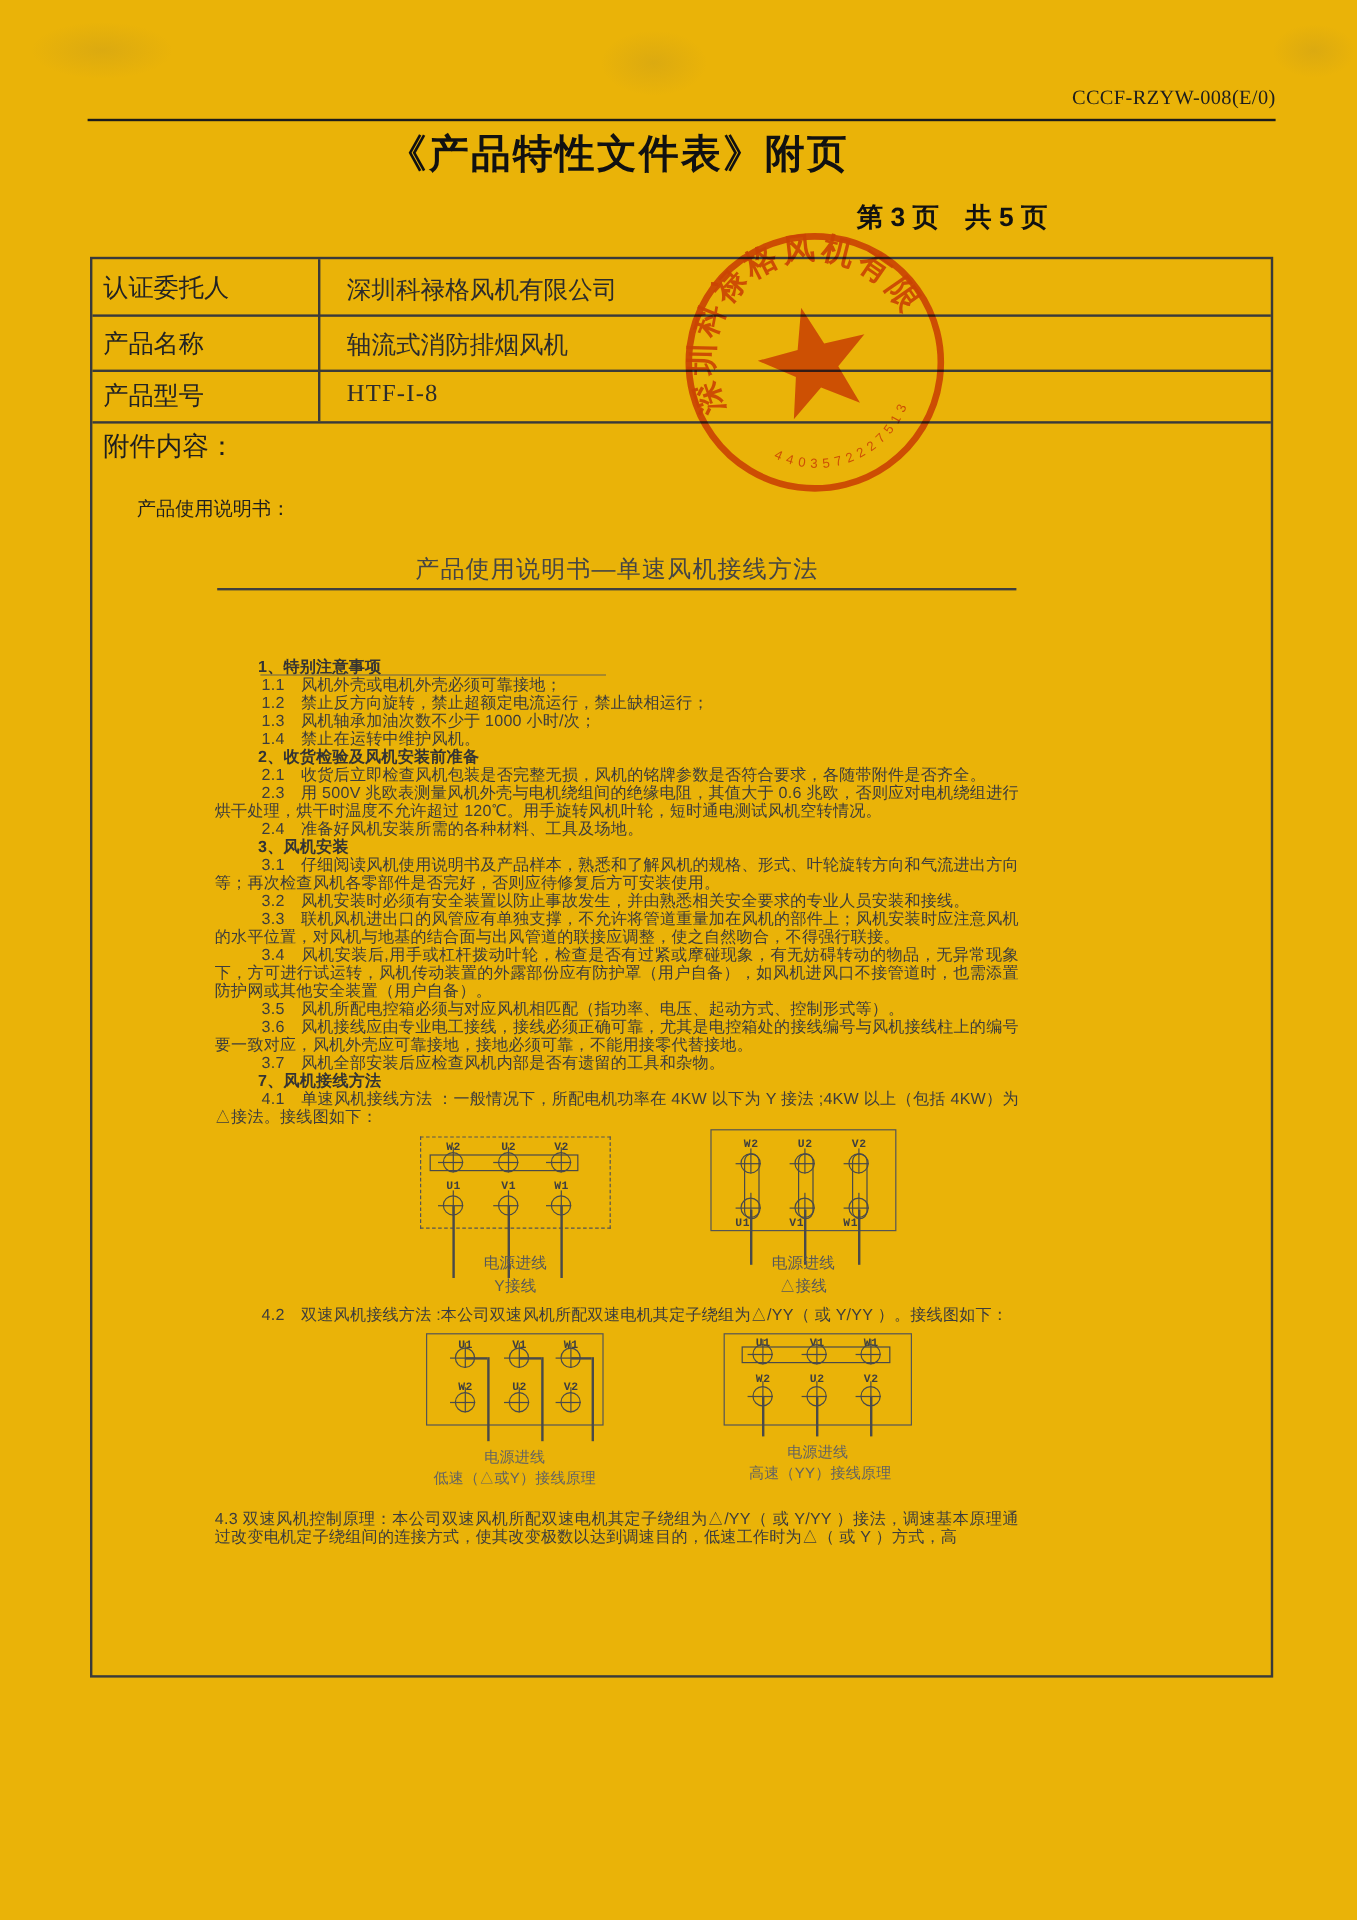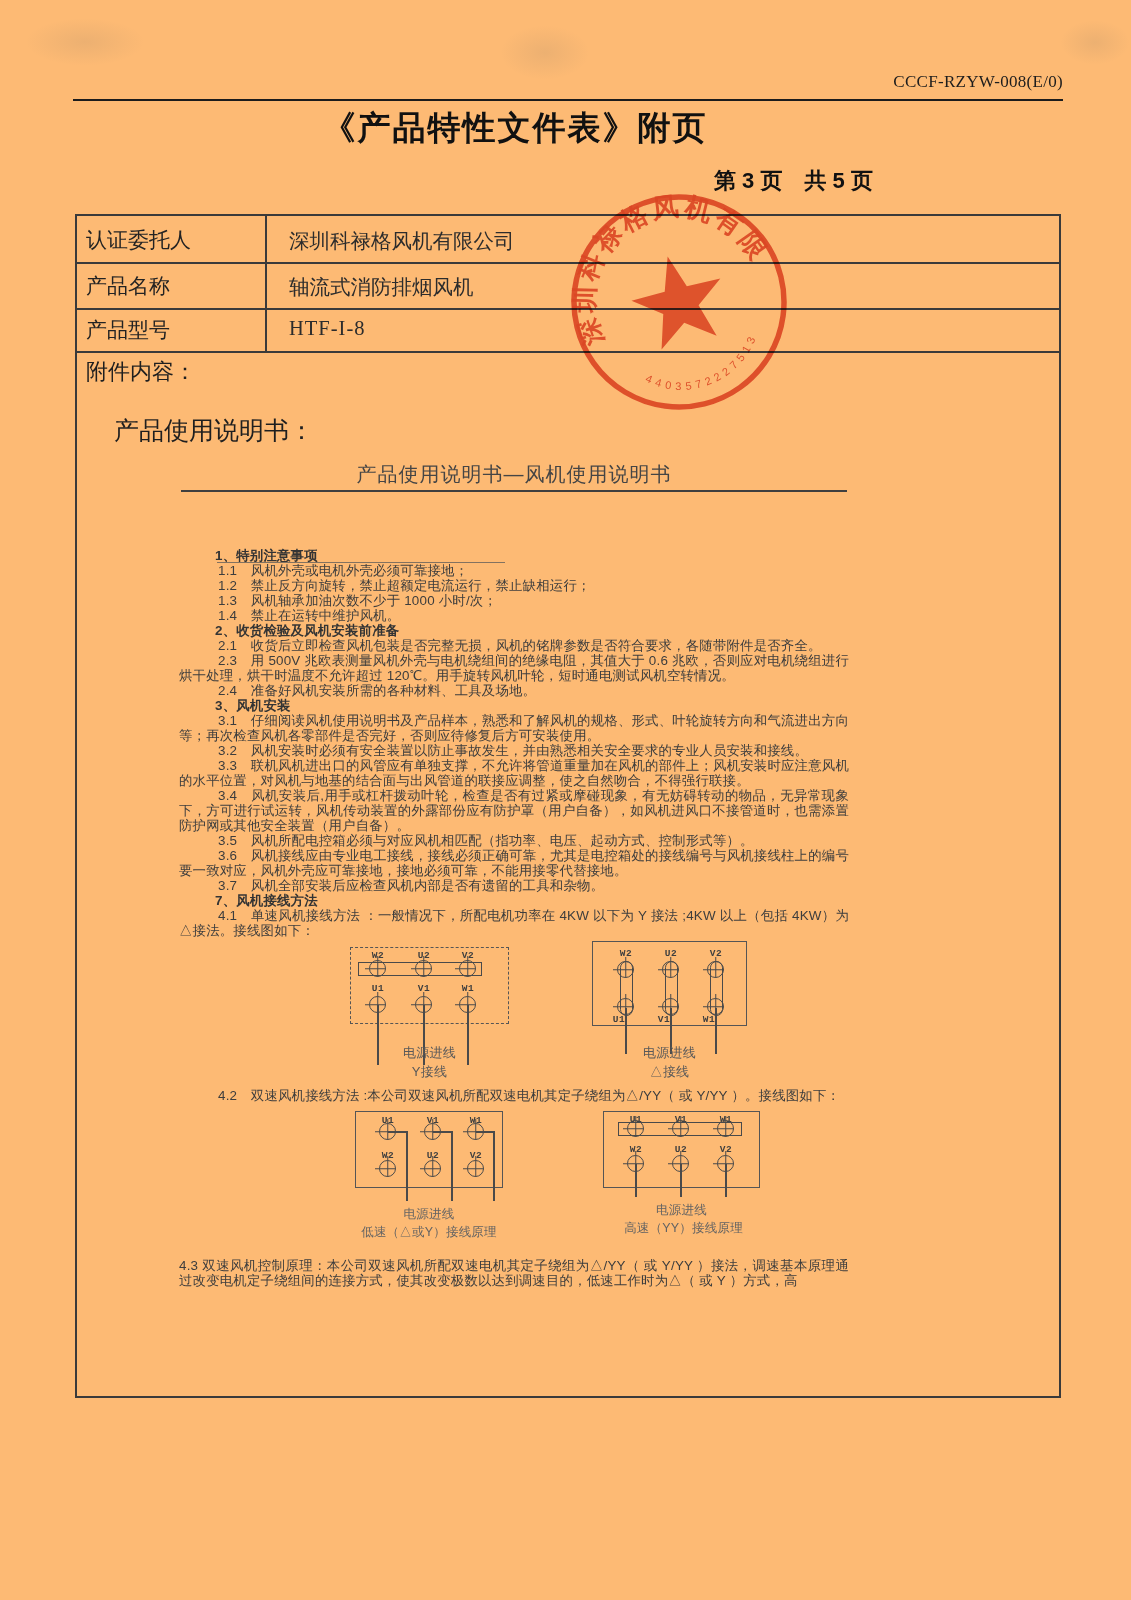--- a/index.html
+++ b/index.html
@@ -1,36 +1,36 @@
 <!DOCTYPE html>
 <html><head>
 <meta charset="utf-8">
 <style>
   html,body{margin:0;padding:0;background:#e8e8e8;}
-  .page{position:relative;width:1131px;height:1600px;background:#fdba74;margin:0 auto;
+  .page{position:relative;width:1131px;height:1600px;background:#eab308;margin:0 auto;
         font-family:"Liberation Sans",sans-serif;overflow:hidden;}
   
   .smudge{position:absolute;border-radius:50%;background:radial-gradient(rgba(90,90,90,.10),rgba(90,90,90,0) 70%);}
   
   .doc-code{position:absolute;top:72px;right:68px;font-family:"Liberation Serif",serif;
             font-size:17px;color:#1d1d1d;letter-spacing:.3px;}
   .top-rule{position:absolute;left:73px;top:99px;width:990px;height:2.4px;background:#1c1c1c;}
   .doc-title{position:absolute;left:75px;top:106px;width:880px;text-align:center;
              font-size:33px;font-weight:bold;color:#111;letter-spacing:2px;}
   .page-info{position:absolute;left:714px;top:166px;font-size:22px;font-weight:bold;color:#111;}
   
   .big-table{position:absolute;left:75px;top:214px;width:986px;height:1184px;
              border:2.5px solid #3a3a3a;box-sizing:border-box;}
   .hline{position:absolute;left:0;width:100%;height:1.6px;background:#3a3a3a;}
   .vline{position:absolute;left:188px;top:0;width:1.6px;height:135px;background:#3a3a3a;}
   .cell-label{position:absolute;left:9px;font-size:21px;color:#232323;}
   .cell-value{position:absolute;left:212px;font-size:20.5px;color:#2c2c2c;}
   .mono-val{font-family:"Liberation Serif",serif;letter-spacing:1px;}
   .attach-label{position:absolute;left:9px;top:141px;font-size:22px;color:#1f1f1f;}
-  .attach-item{position:absolute;left:37px;top:198px;font-size:25px;color:#1f1f1f;font-family:Liberation Serif, serif;}
+  .attach-item{position:absolute;left:37px;top:198px;font-size:16px;color:#1f1f1f;font-family:Liberation Serif, serif;}
   
   .stamp{position:absolute;left:563px;top:186px;width:232px;height:232px;
          transform:rotate(-14deg);mix-blend-mode:multiply;opacity:.88;}
   
   .m-header{position:absolute;left:181px;top:461px;width:666px;text-align:center;
             font-size:20px;color:#454545;letter-spacing:1px;}
   .m-rule{position:absolute;left:181px;top:490px;width:666px;height:2.2px;background:#3f3f3f;}
   .m-title{position:absolute;left:181px;top:501px;width:666px;text-align:center;
            font-size:29px;font-weight:bold;color:#2f2f2f;letter-spacing:5px;}
   .m-body{position:absolute;left:179px;top:548px;width:670px;font-size:13.4px;
@@ -100,21 +100,21 @@
       </defs>
       <text fill="#d84b35" font-size="26.5" font-weight="bold" letter-spacing="3.5" font-family="Liberation Sans, sans-serif" opacity=".92">
         <textPath href="#arcTop" startOffset="2">深圳科禄格风机有限公司</textPath>
       </text>
       <text fill="#d84b35" font-size="11" letter-spacing="4.5" font-family="Liberation Sans, sans-serif" opacity=".9">
         <textPath href="#arcBottom" startOffset="40">4403572227513</textPath>
       </text>
     </svg>
   </div>
 
-  <div class="m-header">产品使用说明书—风机使用说明书</div>
+  <div class="m-header">产品使用说明书—单速风机接线方法</div>
   <div class="m-rule"></div>
 
   <div class="m-body">
     <p class="p-head">1、特别注意事项</p>
     <p class="p-item artifact-line">1.1　风机外壳或电机外壳必须可靠接地；</p>
     <p class="p-item">1.2　禁止反方向旋转，禁止超额定电流运行，禁止缺相运行；</p>
     <p class="p-item">1.3　风机轴承加油次数不少于 1000 小时/次；</p>
     <p class="p-item">1.4　禁止在运转中维护风机。</p>
     <p class="p-head">2、收货检验及风机安装前准备</p>
     <p class="p-item">2.1　收货后立即检查风机包装是否完整无损，风机的铭牌参数是否符合要求，各随带附件是否齐全。</p>

